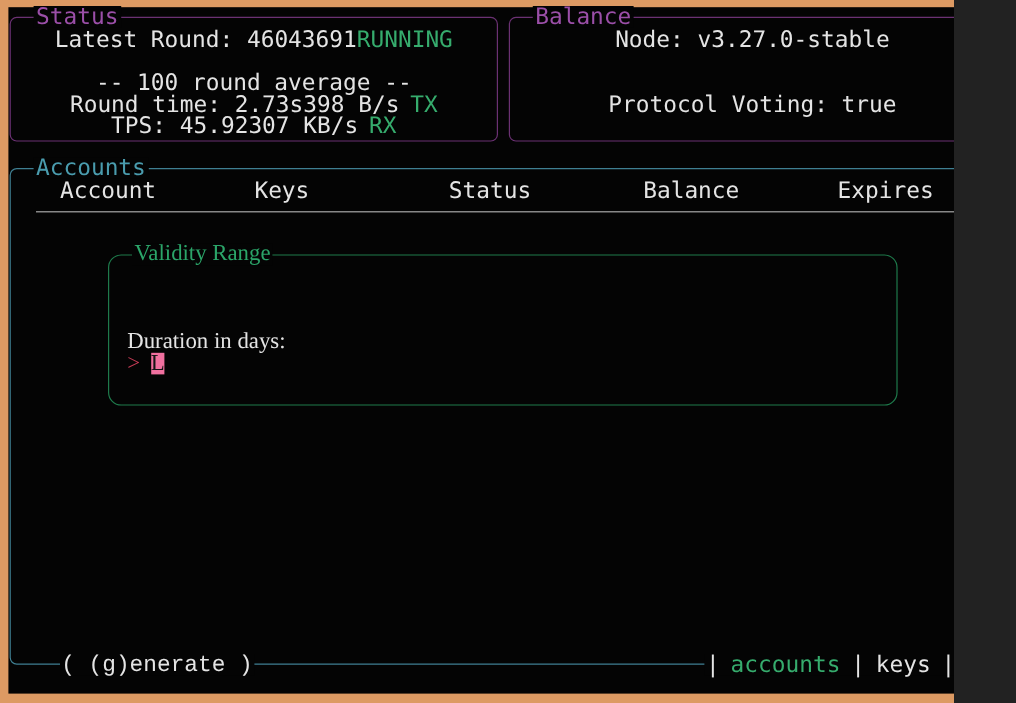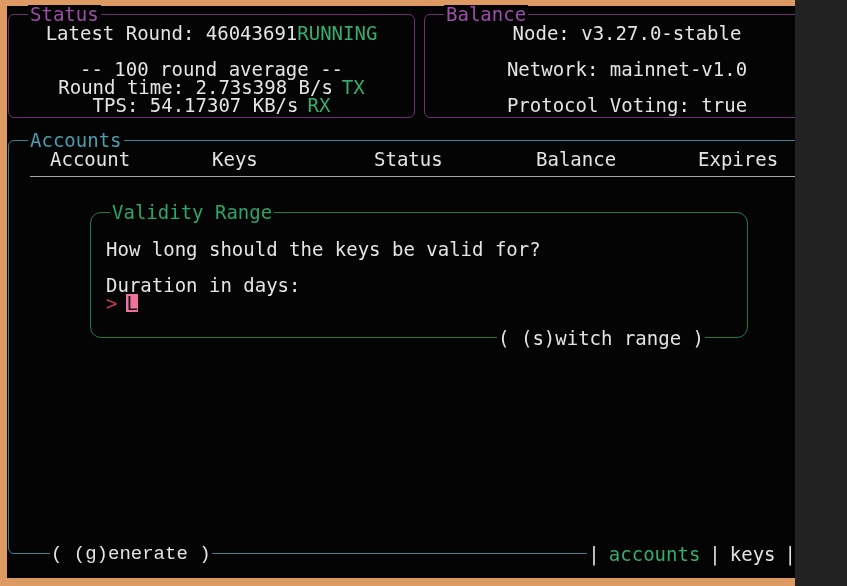--- a/index.html
+++ b/index.html
@@ -26,21 +26,21 @@
   .protocol-panel{left:417px; top:8px; width:406px; height:104px; border-color:var(--purple-border);}
   .status-panel .panel-title, .protocol-panel .panel-title{color:var(--purple-title);}
   .accounts-panel{left:1px; top:134px; width:830px; height:414px; border-color:var(--teal-border);}
   .accounts-panel .panel-title{color:var(--teal-title);}
   .pc{padding:9px 13px 0 13px;}
   .line{height:18px; display:flex; justify-content:center; white-space:pre;}
   .right{display:flex; gap:9px; white-space:pre;}
   .green{color:var(--bright-green);}
   .acct-headers{position:absolute; top:9px; left:13px; right:0; display:grid; grid-template-columns:repeat(5,162px); white-space:pre;margin-left:28px;}
   .header-separator{position:absolute; top:35px; left:21px; width:792px; border-top:1px solid var(--separator); height:0;}
-  .validity-panel{position:absolute; left:81px; top:71px; width:658px; height:126px; border:1px solid var(--green-border); border-radius:11px;}
+  .validity-panel{position:absolute; left:81px; top:71px; width:658px; height:126px; border:1px solid var(--green-border); border-radius:11px;font-family:Liberation Serif, serif;}
   .validity-panel .panel-title{color:var(--green-title);}
   .v-line{position:absolute; left:15px; white-space:pre;}
   .v-question{top:27px;}
   .v-label{top:63px;}
   .v-input{top:81px; display:flex; white-space:pre;}
   .prompt{color:var(--red-prompt); margin-right:9px;}
   .cursor{background:var(--pink-cursor); color:#141414;}
   .placeholder{color:var(--gray);}
   .border-label{position:absolute; bottom:-10px; background:var(--bg); padding:0 1px; white-space:pre; z-index:3;}
   .switch-btn{right:42px; color:var(--white); cursor:pointer;}
@@ -67,39 +67,36 @@
           <span>-- 100 round average --</span>
         </div>
         <div class="line">
           <span>Round time: 2.73s</span>
           <span class="right">
             <span>398 B/s</span>
             <span class="green">TX</span>
           </span>
         </div>
         <div class="line">
-          <span>TPS: 54.17</span>
+          <span>TPS: 45.92</span>
           <span class="right">
             <span>307 KB/s</span>
             <span class="green">RX</span>
           </span>
         </div>
       </div>
     </div>
 
     <div class="panel protocol-panel">
       <span class="panel-title">Balance</span>
       <div class="pc">
         <div class="line">
           <span>Node: v3.27.0-stable</span>
         </div>
         <div class="line"></div>
-        <div class="line">
-          <span>Network: mainnet-v1.0</span>
-        </div>
         <div class="line"></div>
         <div class="line">
           <span>Protocol Voting: true</span>
         </div>
       </div>
     </div>
 
     <div class="panel accounts-panel">
       <span class="panel-title">Accounts</span>
 
@@ -107,27 +104,25 @@
         <span>Account</span>
         <span>Keys</span>
         <span>Status</span>
         <span>Balance</span>
         <span>Expires</span>
       </div>
       <div class="header-separator"></div>
 
       <div class="validity-panel">
         <span class="panel-title">Validity Range</span>
-        <div class="v-line v-question">How long should the keys be valid for?</div>
         <div class="v-line v-label">Duration in days:</div>
         <div class="v-line v-input">
           <span class="prompt">&gt;</span>
           <span class="cursor">L</span>
         </div>
-        <span class="border-label switch-btn">( (s)witch range )</span>
       </div>
 
       <span class="border-label generate-btn">( (g)enerate )</span>
       <span class="border-label nav">
         <span>|</span>
         <span class="tab active">accounts</span>
         <span>|</span>
         <span class="tab">keys</span>
         <span>|</span>
       </span>

